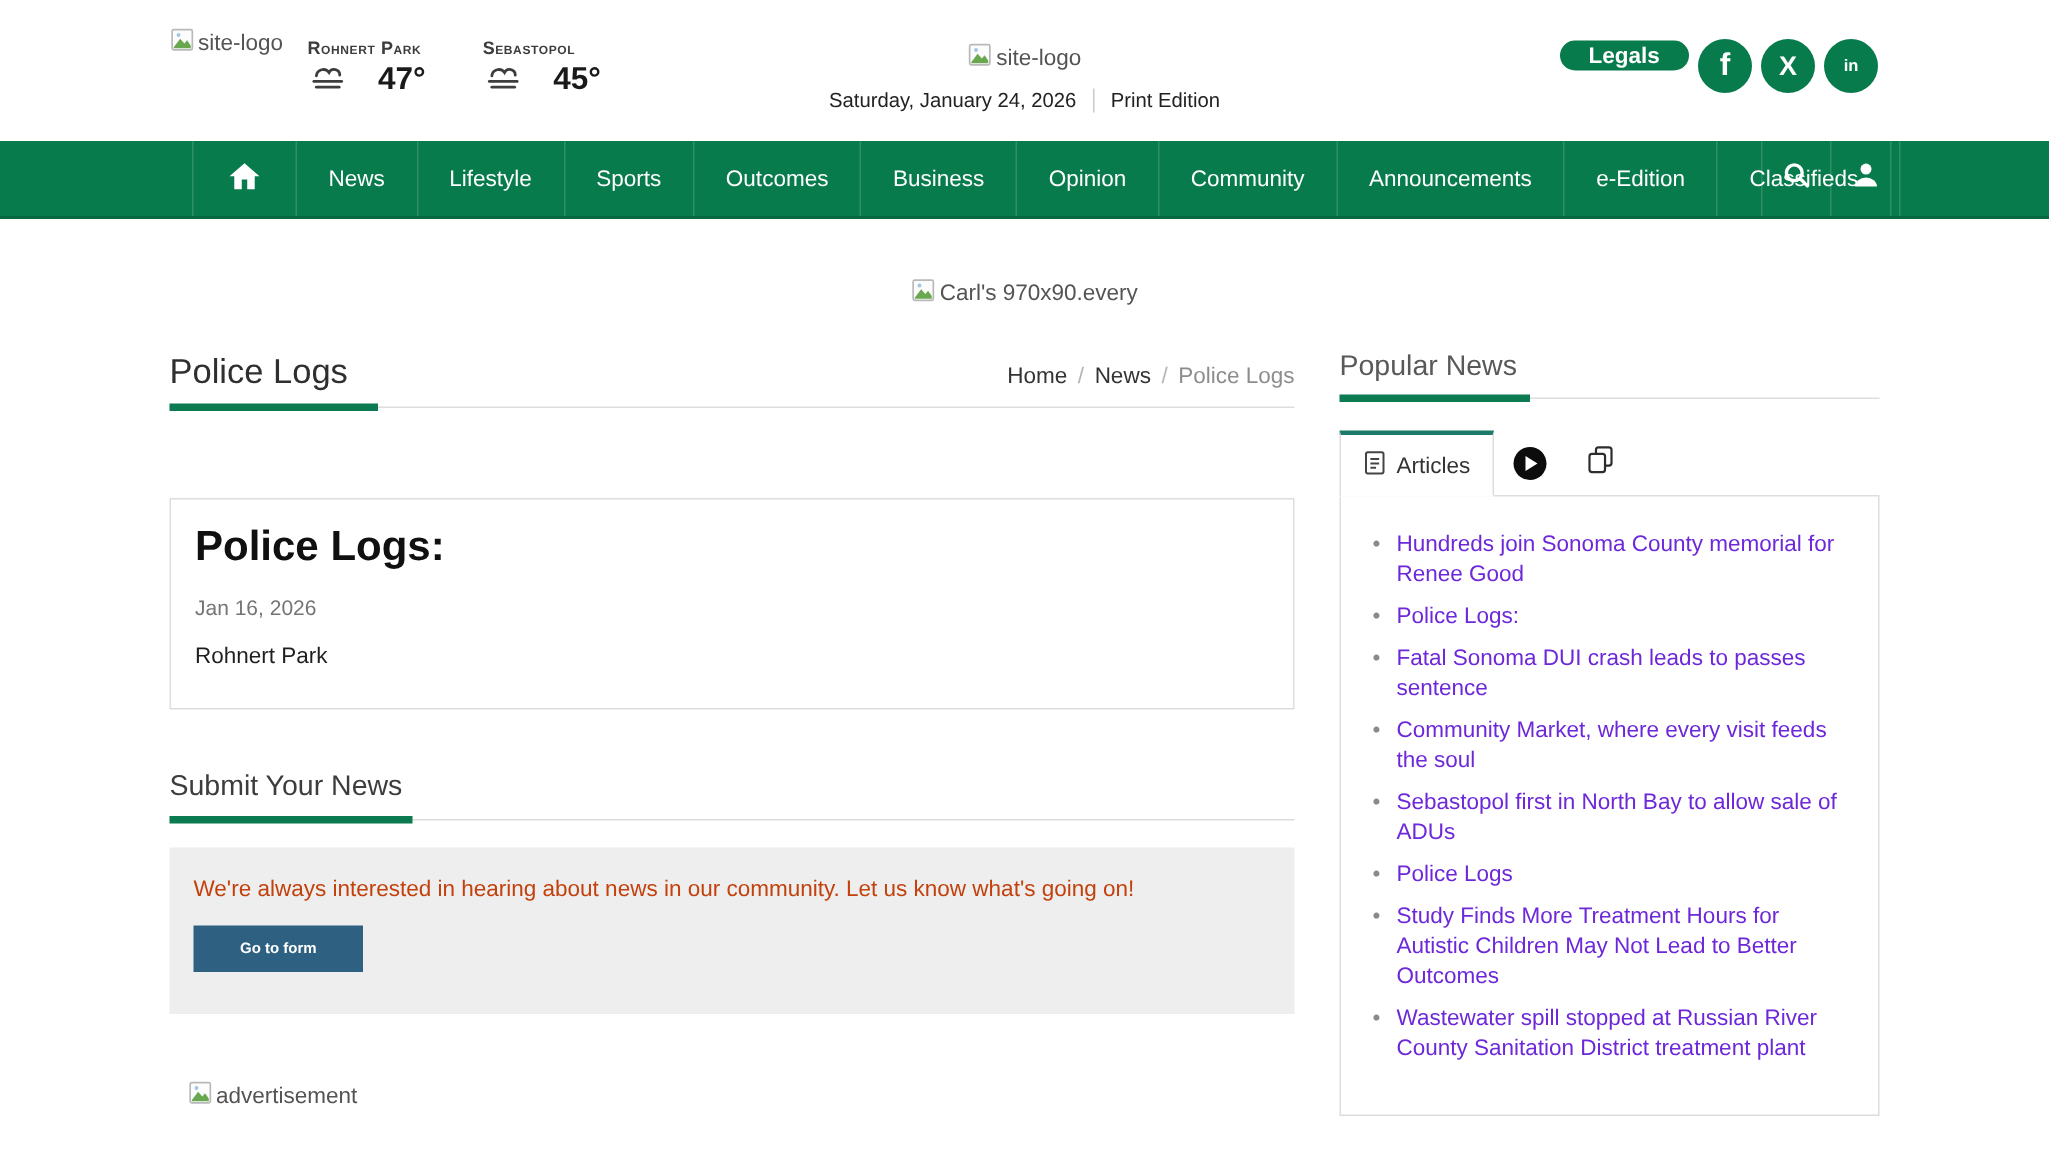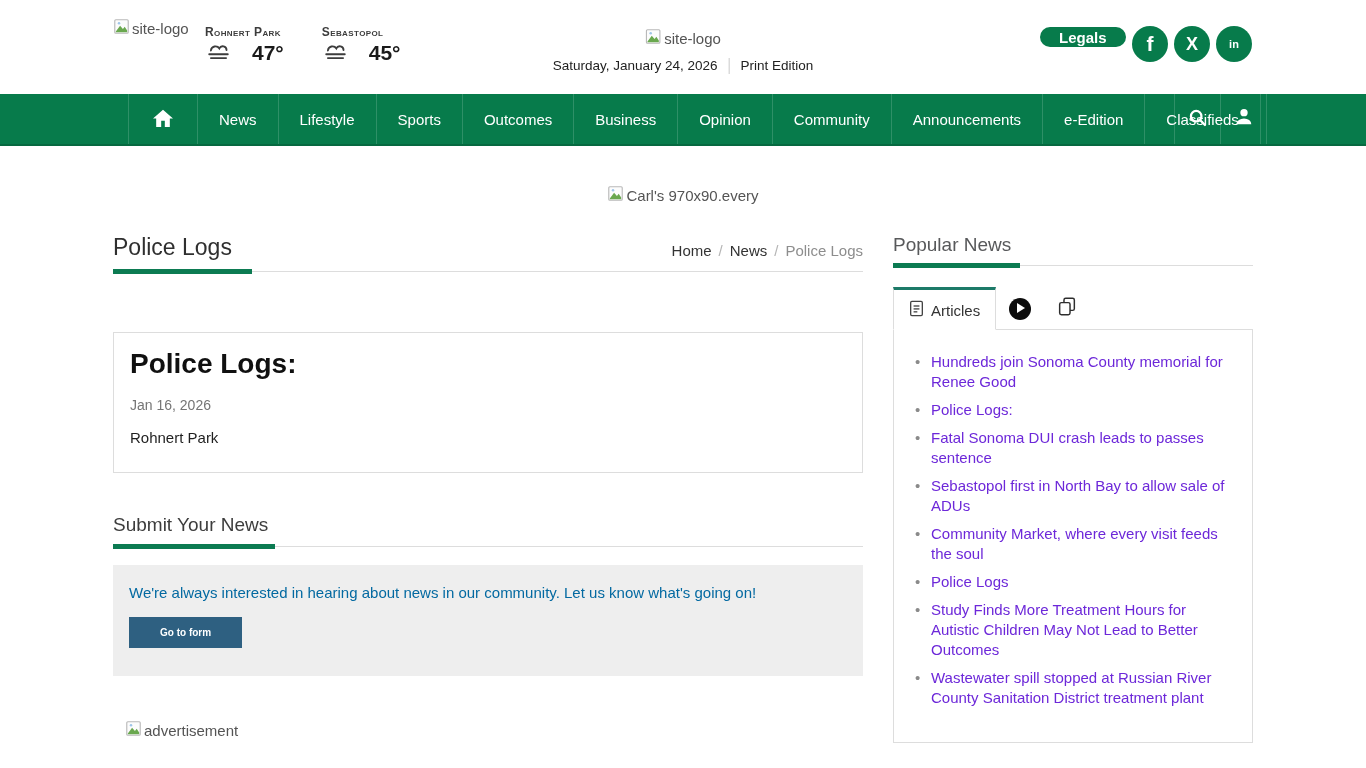--- a/index.html
+++ b/index.html
@@ -56,21 +56,21 @@
   .bc-sep { color: #b5b5b5; margin: 0 7px; }
 
   .article-card { margin-top: 60px; border: 1px solid #ddd; padding: 15px 16px 26px; background: #fff; }
   .article-title { font-size: 28px; font-weight: bold; color: #101010; cursor: pointer; display: inline-block; }
   .article-date { margin-top: 17px; font-size: 14px; color: #757575; }
   .article-loc { margin-top: 16px; font-size: 15px; color: #1f1f1f; }
 
   .submit-head { margin-top: 41px; }
   .sub-title { font-size: 19px; font-weight: 400; color: #3d3d3d; padding-bottom: 10px; }
   .submit-box { margin-top: 18px; background: #eee; padding: 19px 16px 28px; }
-  .submit-box p { font-size: 15px; color: #0369a1; }
+  .submit-box p { font-size: 15px; color: #c2410c; }
   .goto-btn { margin-top: 16px; display: inline-block; background: #2e6081; color: #fff; font-weight: bold; font-size: 10px; font-family: "Liberation Sans", sans-serif; padding: 10px 31px; border: none; cursor: pointer; }
 
   .ad-wrap { margin-top: 44px; padding-left: 12px; }
 
   
   .pn-title { font-size: 19px; font-weight: 400; color: #58595b; padding-bottom: 9px; }
   .pn-tabs { display: flex; margin-top: 21px; position: relative; z-index: 2; margin-bottom: -1px; }
   .pn-tab-active { display: flex; align-items: center; gap: 7px; background: #fff; border: 1px solid #ddd; border-top: 3px solid #1d7a68; border-bottom: 1px solid #fff; padding: 10px 15px 9px; font-size: 15px; color: #333; cursor: pointer; }
   .pn-tab-icon { width: 47px; display: flex; align-items: center; justify-content: center; cursor: pointer; }
   .play-circle { width: 22px; height: 22px; border-radius: 50%; background: #0c0c0c; position: relative; }
@@ -259,22 +259,22 @@
                 <rect x="1.5" y="6.5" width="12" height="14" rx="2"></rect>
               </svg></span>
         </div>
       </div>
 
       <div class="pn-panel">
         <ul class="pn-list">
           <li>Hundreds join Sonoma County memorial for Renee Good</li>
           <li>Police Logs:</li>
           <li>Fatal Sonoma DUI crash leads to passes sentence</li>
+          <li>Community Market, where every visit feeds the soul</li>
           <li>Sebastopol first in North Bay to allow sale of ADUs</li>
-          <li>Community Market, where every visit feeds the soul</li>
           <li>Police Logs</li>
           <li>Study Finds More Treatment Hours for Autistic Children May Not Lead to Better Outcomes</li>
           <li>Wastewater spill stopped at Russian River County Sanitation District treatment plant</li>
         </ul>
       </div>
     </div>
 
   </div>
 </div>
 

